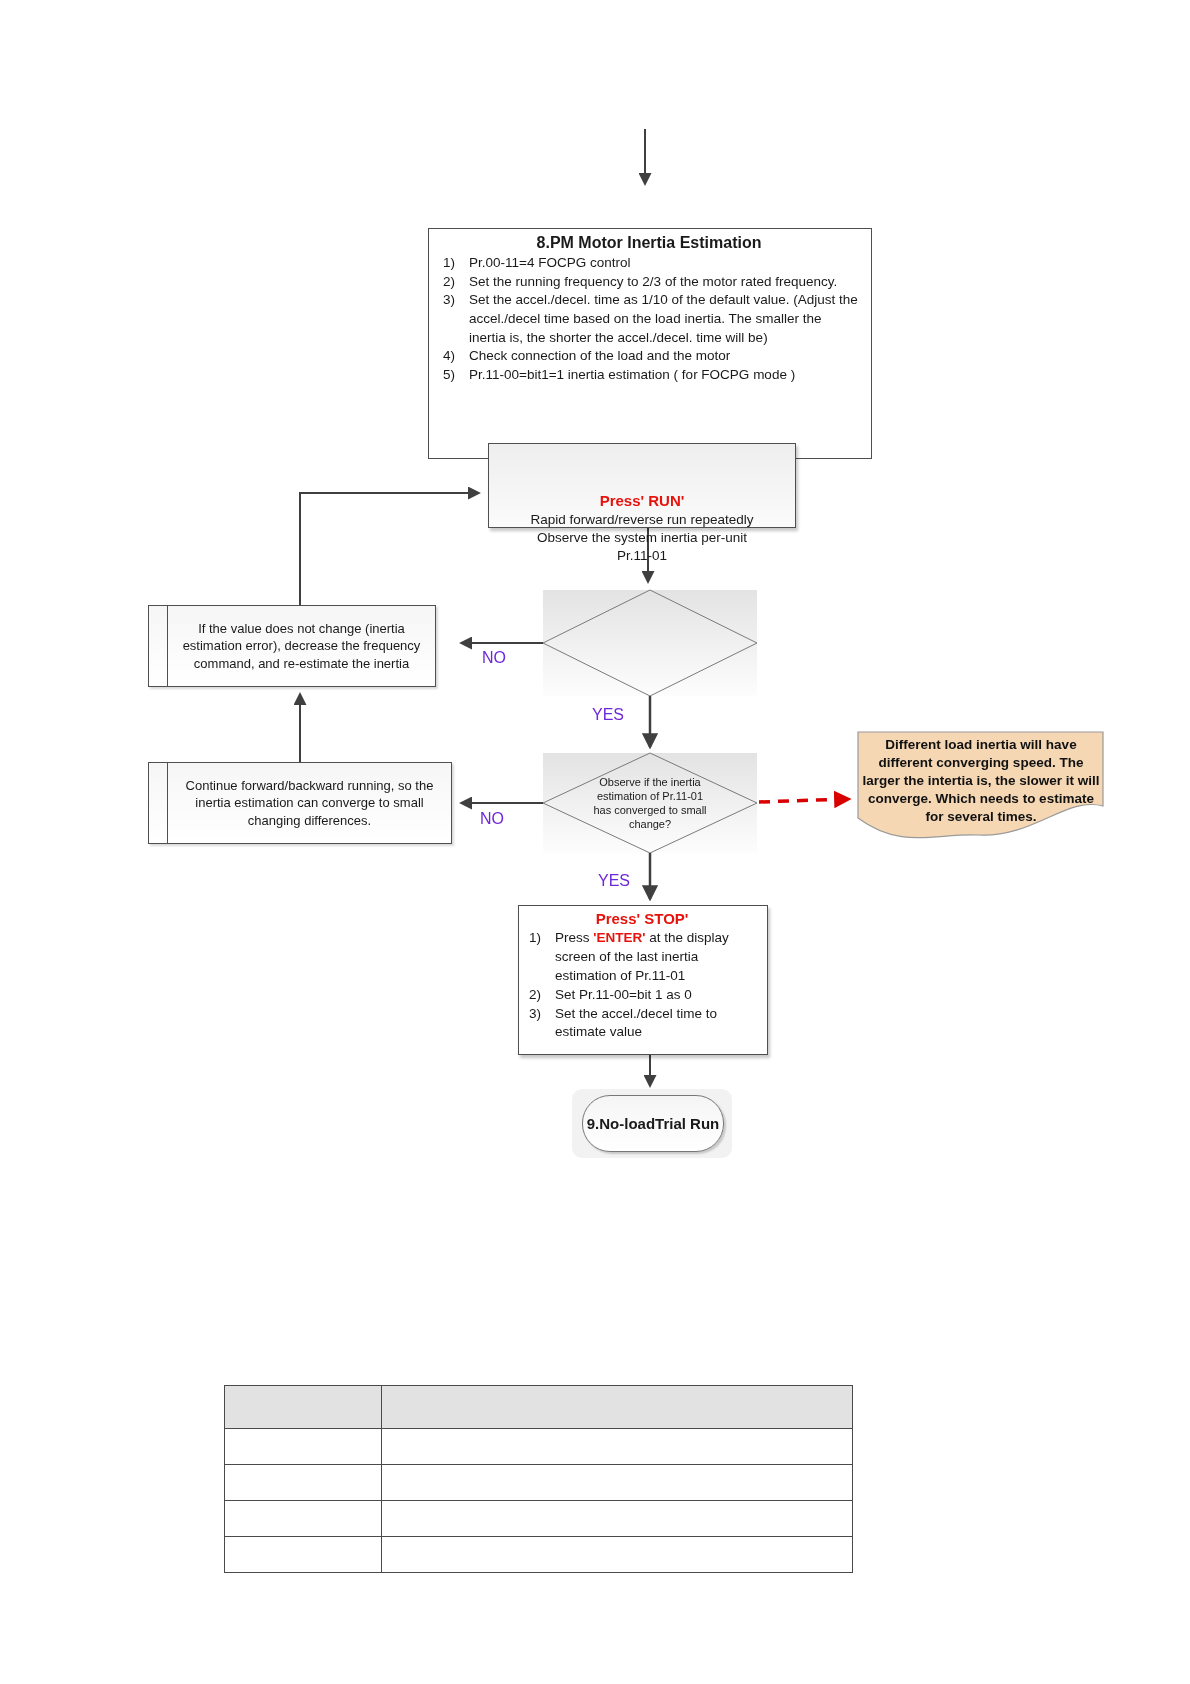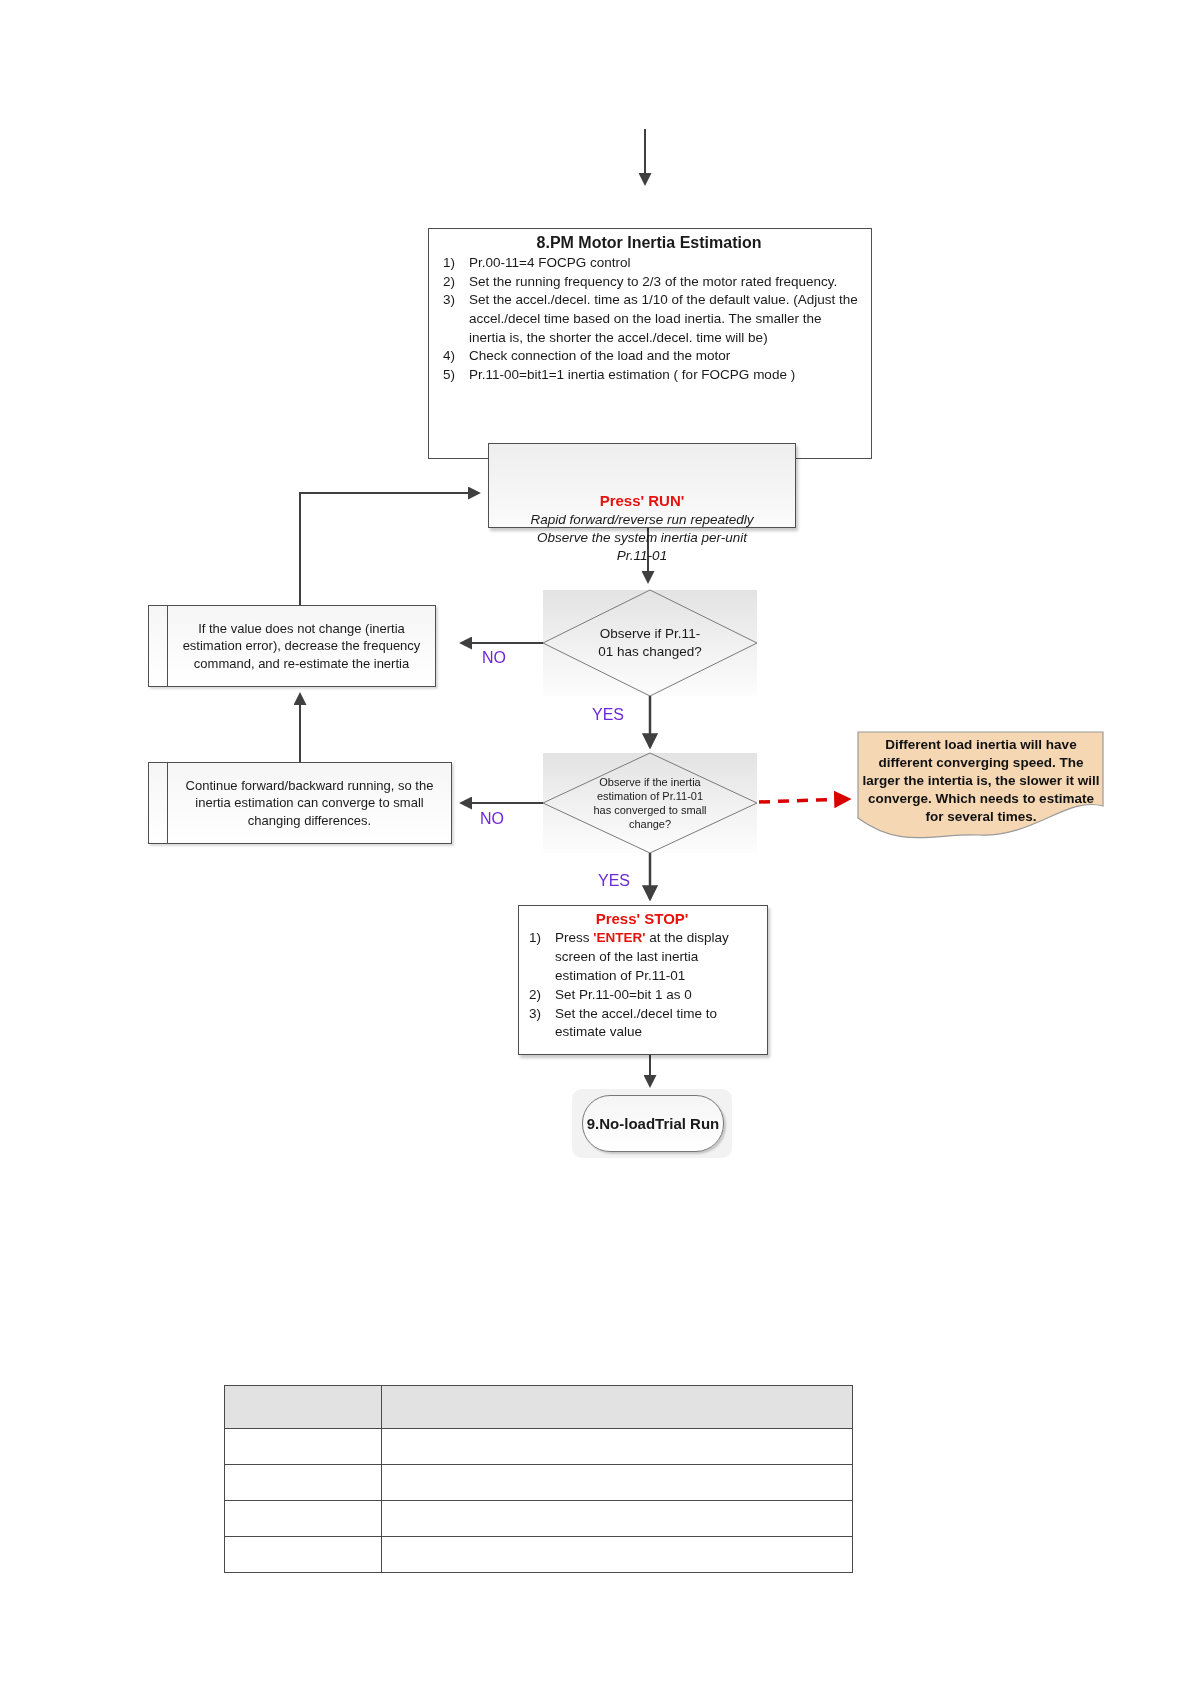--- a/index.html
+++ b/index.html
@@ -20,21 +20,21 @@
   .items{font-size:13.5px;line-height:1.38;}
   .item{display:flex;}
   .item .num{flex:0 0 26px;text-align:left;padding-left:6px;}
   .item .txt{flex:1;}
 
   .run-box{left:488px;top:443px;width:308px;height:85px;
            background:linear-gradient(#eeeeee,#fbfbfb);
            box-shadow:2px 3px 3px rgba(0,0,0,.22);
            text-align:center;padding-top:3px;}
   .red-title{color:#e8120c;font-weight:bold;font-size:15px;line-height:20px;margin-top:44px;}
-  .run-line{font-size:13.5px;line-height:18px;font-style:italic;}
+  .run-line{font-size:13.5px;line-height:18px;}
 
   
   .fb-box{border:1px solid #4f4f4f;background:linear-gradient(#f6f6f6,#ffffff);
           display:flex;box-shadow:2px 2px 2px rgba(0,0,0,.15);}
   .fb1{left:148px;top:605px;width:288px;height:82px;}
   .fb2{left:148px;top:762px;width:304px;height:82px;}
   .fb-edge{flex:0 0 18px;border-right:1px solid #4f4f4f;}
   .fb-txt{flex:1;display:flex;align-items:center;justify-content:center;
           text-align:center;font-size:13px;line-height:1.32;padding:2px 3px;}
 
@@ -149,24 +149,20 @@
     </div>
   </div>
 
   <div class="node proc run-box">
     <div class="red-title">Press'  RUN'</div>
     <div class="run-line">Rapid forward/reverse run repeatedly</div>
     <div class="run-line">Observe the system inertia per-unit</div>
     <div class="run-line">Pr.11-01</div>
   </div>
 
-  <div class="node d-text d1-text">
-    <span>Observe if Pr.11-</span>
-    <span>01 has changed?</span>
-  </div>
 
   <div class="node fb-box fb1">
     <div class="fb-edge"></div>
     <div class="fb-txt">If the value does not change (inertia estimation error), decrease the frequency command, and re-estimate the inertia</div>
   </div>
 
   <div class="node d-text d2-text">
     <span>Observe if the inertia</span>
     <span>estimation of Pr.11-01</span>
     <span>has converged to small</span>

